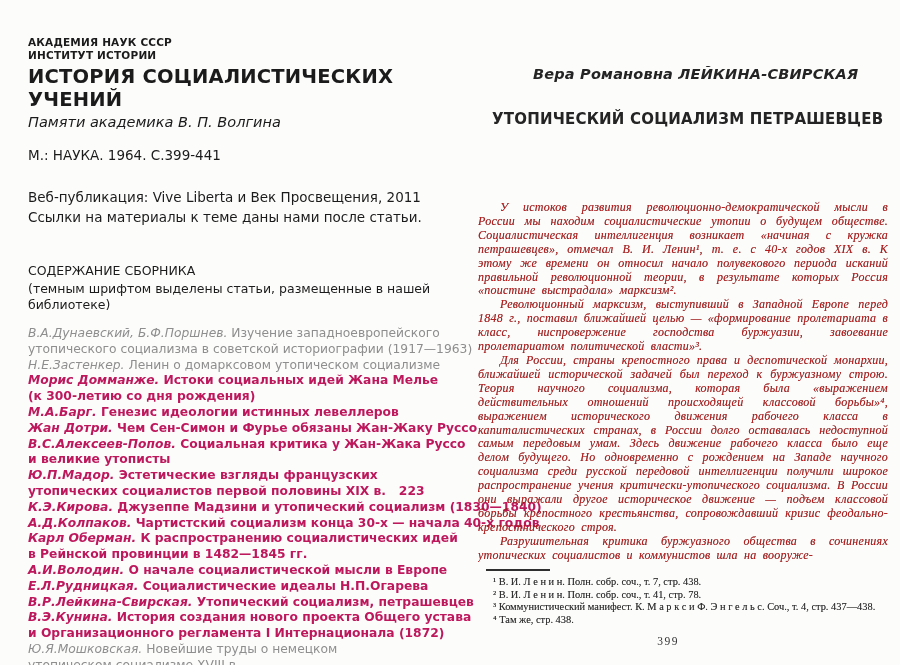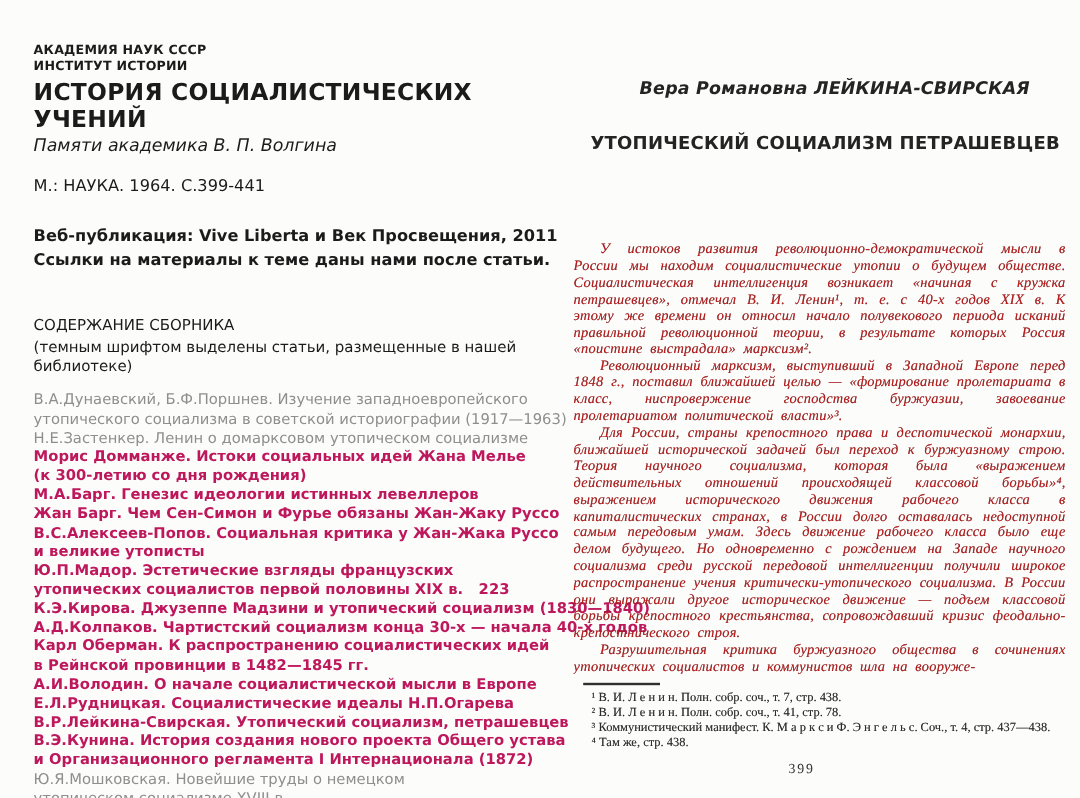--- a/index.html
+++ b/index.html
@@ -16,28 +16,28 @@
     position: absolute; left: 28px; top: 36px; width: 448px;
     color: #1b1b1b;
   }
   .org-block { font-size: 10.5px; font-weight: bold; line-height: 13px; letter-spacing: 0.2px; }
   .book-title {
     margin: 3px 0 0 0; font-size: 19.5px; font-weight: bold;
     letter-spacing: 0.2px; line-height: 23px;
   }
   .dedication { margin-top: 2px; font-style: italic; font-size: 14.5px; line-height: 19px; }
   .imprint { margin-top: 14px; font-size: 13.5px; line-height: 18px; }
-  .webpub { margin-top: 24px; font-size: 13.5px; font-weight: bold; line-height: 19.5px; }
+  .webpub { margin-top: 24px; font-size: 13.5px; font-weight: normal; line-height: 19.5px; }
   .toc-head { margin-top: 36px; font-size: 12.5px; line-height: 16px; }
   .toc-note { margin-top: 2px; font-size: 12.5px; line-height: 16px; }
   .toc { list-style: none; margin: 13px 0 0 0; padding: 0; font-size: 12.3px; line-height: 15.8px; }
   .toc li { white-space: pre; }
   .toc li.dark { font-weight: bold; color: #be185d; }
   .toc li.dim { font-weight: normal; color: #8e8e8e; }
-  .toc .auth { }
+  .toc .auth { font-style: italic; }
 
   
   .col-right {
     position: absolute; left: 478px; top: 36px; width: 410px; height: 620px;
     color: #242424;
   }
   .article-author {
     position: absolute; top: 30px; left: 14px;
     font-style: italic; font-weight: bold; font-size: 14.5px;
     letter-spacing: 0.2px; white-space: nowrap; margin-left: 41px;
@@ -96,21 +96,21 @@
     </div>
     <div class="toc-head">СОДЕРЖАНИЕ СБОРНИКА</div>
     <div class="toc-note">(темным шрифтом выделены статьи, размещенные в нашей библиотеке)</div>
     <ul class="toc">
       <li class="dim"><span class="auth">В.А.Дунаевский, Б.Ф.Поршнев.</span><span> Изучение западноевропейского
 утопического социализма в советской историографии (1917—1963)</span></li>
       <li class="dim"><span class="auth">Н.Е.Застенкер.</span><span> Ленин о домарксовом утопическом социализме</span></li>
       <li class="dark"><span class="auth">Морис Домманже.</span><span> Истоки социальных идей Жана Мелье
 (к 300-летию со дня рождения)</span></li>
       <li class="dark"><span class="auth">М.А.Барг.</span><span> Генезис идеологии истинных левеллеров</span></li>
-      <li class="dark"><span class="auth">Жан Барг.</span><span> Чем Сен-Симон и Фурье обязаны Жан-Жаку Руссо</span></li>
+      <li class="dark"><span class="auth">Жан Дотри.</span><span> Чем Сен-Симон и Фурье обязаны Жан-Жаку Руссо</span></li>
       <li class="dark"><span class="auth">В.С.Алексеев-Попов.</span><span> Социальная критика у Жан-Жака Руссо
 и великие утописты</span></li>
       <li class="dark"><span class="auth">Ю.П.Мадор.</span><span> Эстетические взгляды французских
 утопических социалистов первой половины XIX в.   223</span></li>
       <li class="dark"><span class="auth">К.Э.Кирова.</span><span> Джузеппе Мадзини и утопический социализм (1830—1840)</span></li>
       <li class="dark"><span class="auth">А.Д.Колпаков.</span><span> Чартистский социализм конца 30-х — начала 40-х годов</span></li>
       <li class="dark"><span class="auth">Карл Оберман.</span><span> К распространению социалистических идей
 в Рейнской провинции в 1482—1845 гг.</span></li>
       <li class="dark"><span class="auth">А.И.Володин.</span><span> О начале социалистической мысли в Европе</span></li>
       <li class="dark"><span class="auth">Е.Л.Рудницкая.</span><span> Социалистические идеалы Н.П.Огарева</span></li>

